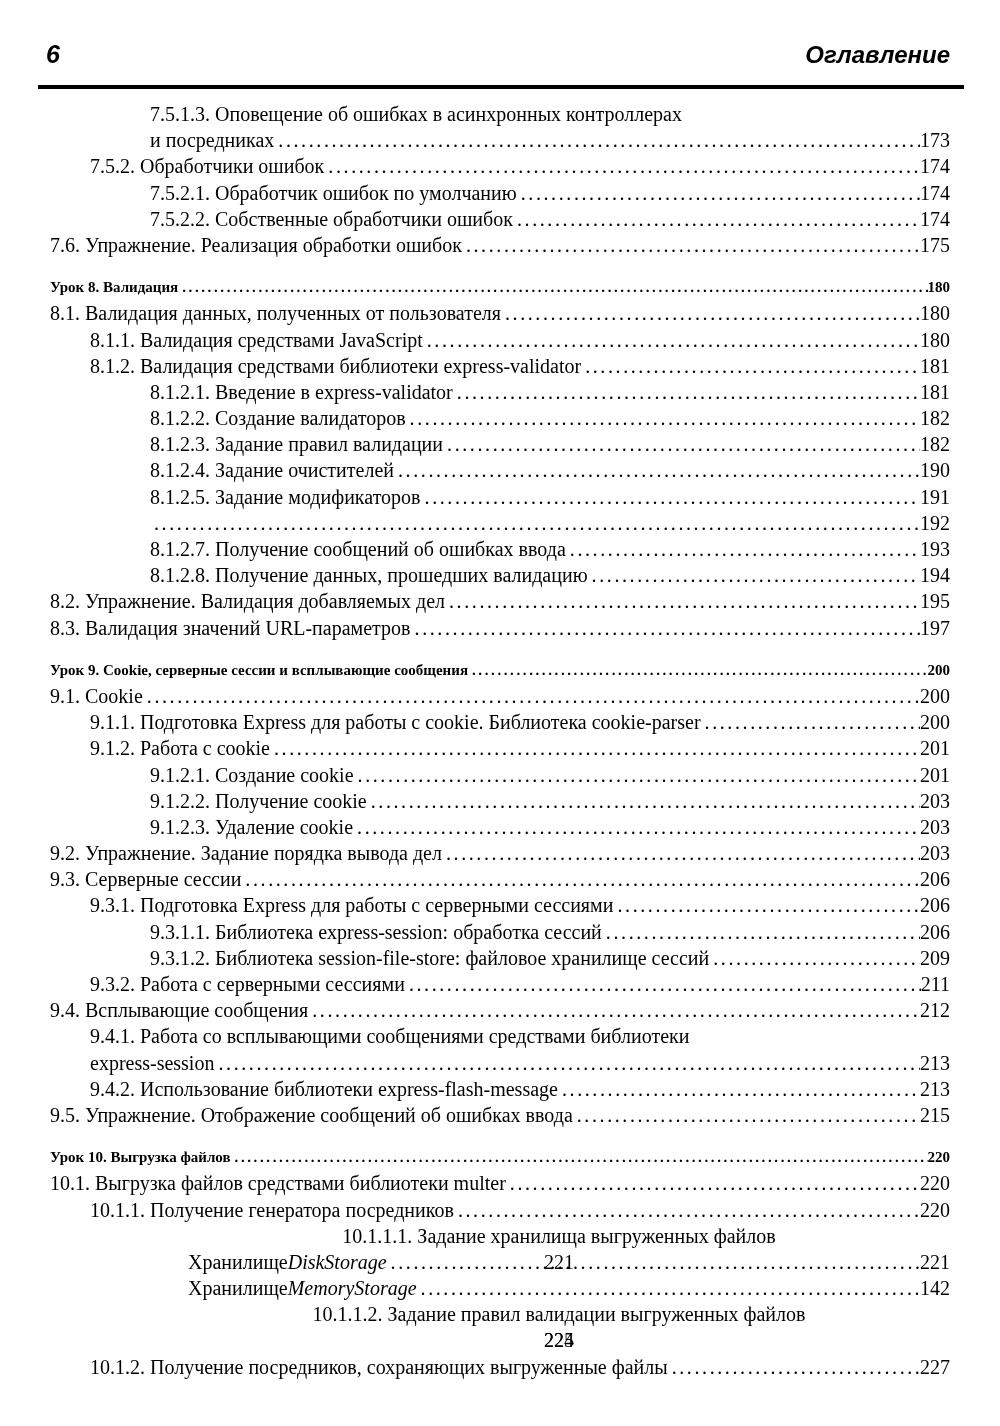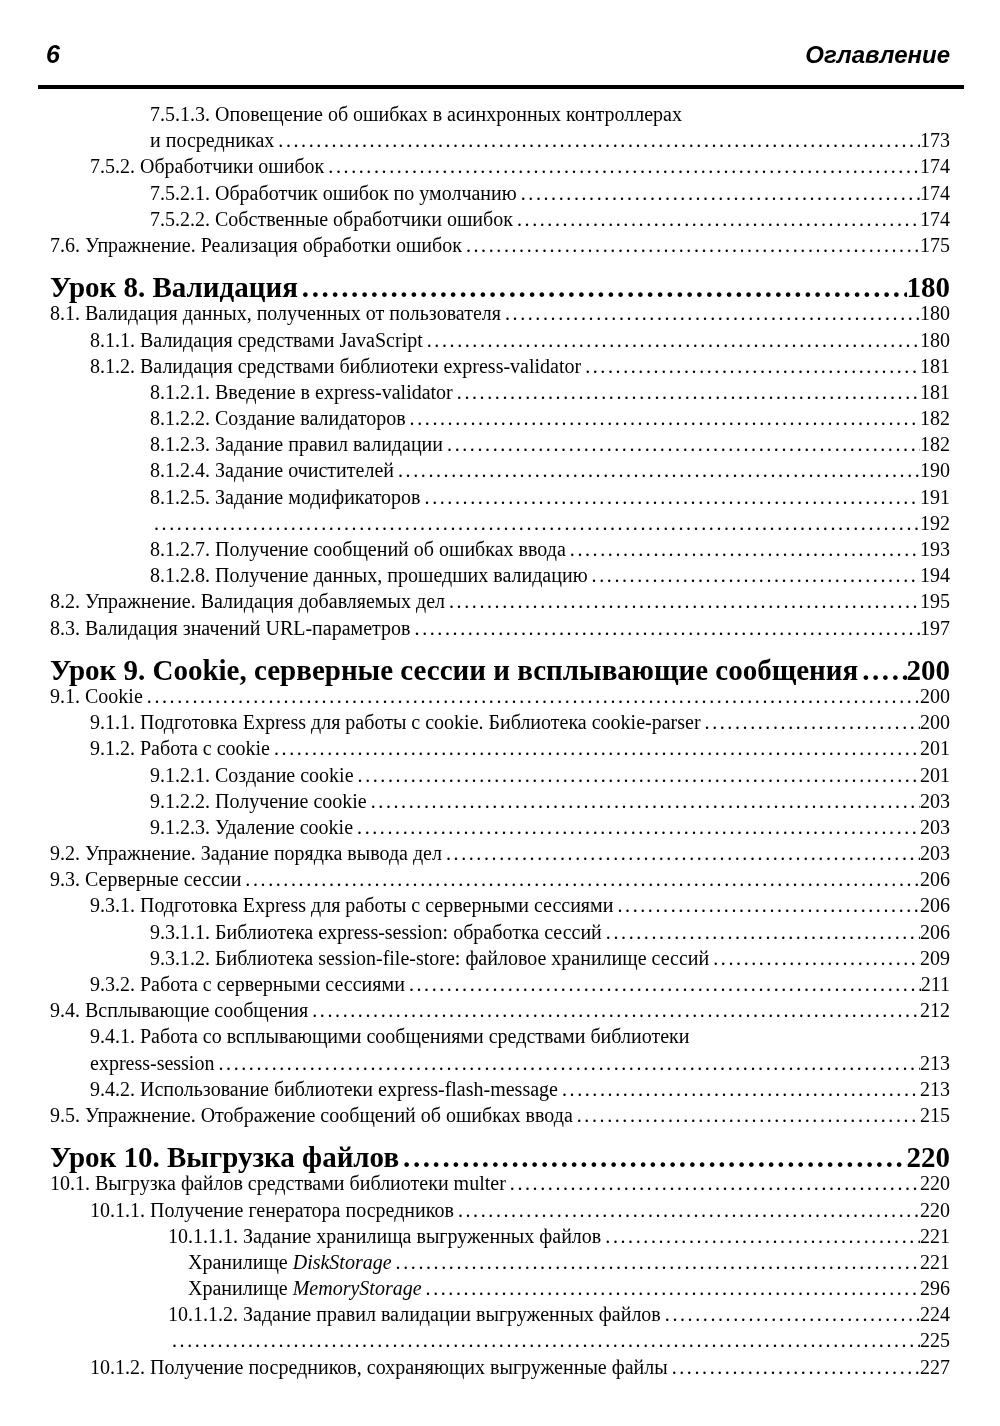--- a/index.html
+++ b/index.html
@@ -55,31 +55,31 @@
   .row {
     display: flex;
     align-items: center;
     line-height: 26.2px;
     height: 26.2px;
     font-size: 20px;
     white-space: nowrap;
   }
   .row.bold {
     font-weight: bold;
-    font-size: 29px;
+    font-size: 15px;
     font-family: Liberation Serif, serif;
   }
   .row.gap { margin-top: 16px; }
   .i0 { padding-left: 0; }
   .i1 { padding-left: 40px; }
   .i2 { padding-left: 100px; }
-  .i3 { padding-left: 118px; }
+  .i3 { padding-left: 118px; flex-direction: column; }
   .i4 { padding-left: 138px; }
   .title { flex: 0 0 auto; }
-  .title-italic { flex: 0 0 auto; font-style: italic; margin-left: 5px; }
+  .title-italic { flex: 0 0 auto; font-style: italic; }
   .leader {
     flex: 1 1 auto;
     min-width: 0;
     overflow: hidden;
     white-space: nowrap;
     padding-left: 4px;
     padding-right: 1px;
   }
   .leader::after {
     content: "................................................................................................................................................................................................................................................";
@@ -305,21 +305,21 @@
       <div class="row i4">
         <span class="title">Хранилище</span>
         <span class="title-italic">DiskStorage</span>
         <span class="leader"></span>
         <span class="pagenum">221</span>
       </div>
       <div class="row i4">
         <span class="title">Хранилище</span>
         <span class="title-italic">MemoryStorage</span>
         <span class="leader"></span>
-        <span class="pagenum">296</span>
+        <span class="pagenum">142</span>
       </div>
       <div class="row i3">
         <span class="title">10.1.1.2. Задание правил валидации выгруженных файлов</span>
         <span class="leader"></span>
         <span class="pagenum">224</span>
       </div>
       <div class="row i3">
         <span class="leader"></span>
         <span class="pagenum">225</span>
       </div>

